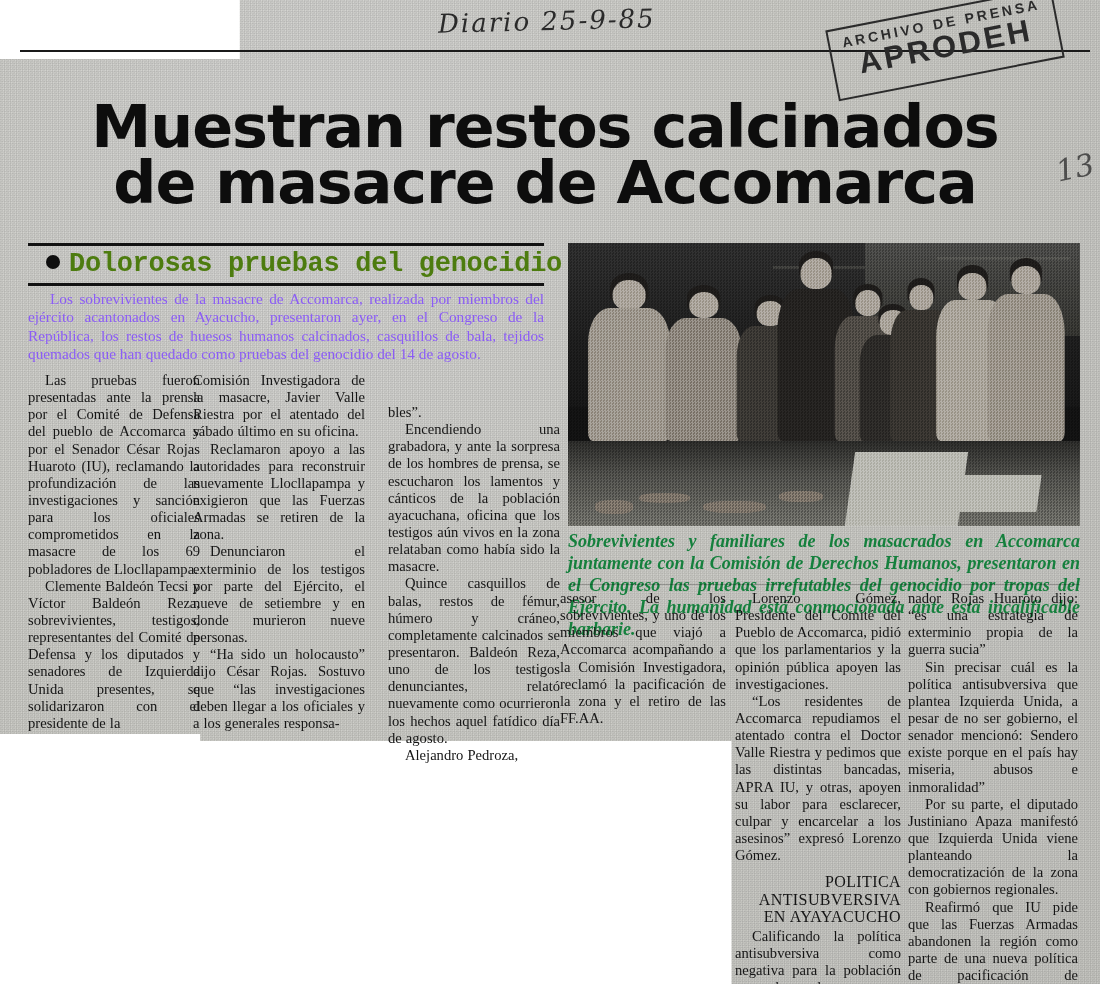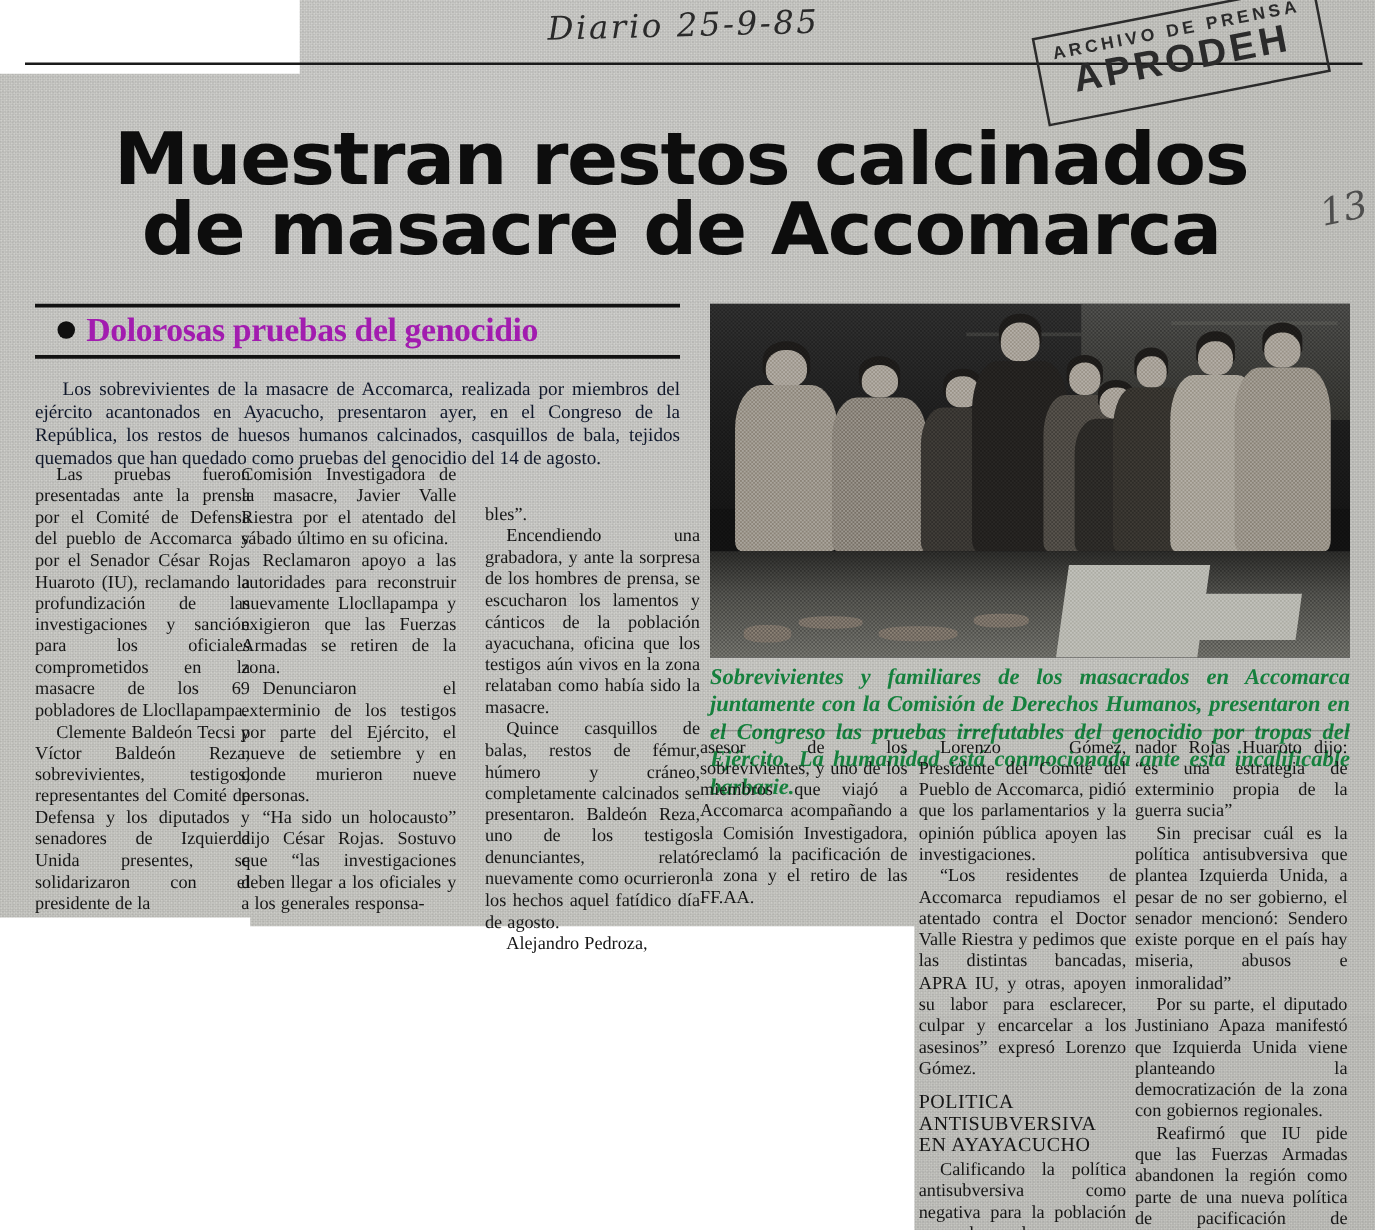--- a/index.html
+++ b/index.html
@@ -120,37 +120,37 @@
   #headline .h1{ font-size:58px; display:block; transform:scaleX(1.04); }
   #headline .h2{ font-size:58px; display:block; transform:scaleX(1.04); }
 
   
   #deckbox{
     position:absolute;left:28px;top:243px;width:516px;
   }
   #deckbox .topline{height:3px;background:#121212;}
   #deckbox .botline{height:3px;background:#121212;margin-top:2px;}
   #deckhead{
-    font-family:Liberation Serif, serif;
-    font-weight:bold;font-size:27px;color:#a21caf;
+    font-family:Liberation Mono, monospace;
+    font-weight:bold;font-size:27px;color:#4d7c0f;
     padding:3px 0 2px 18px;
     letter-spacing:-.3px;
     white-space:nowrap;
   }
   #deckhead .bullet{
     display:inline-block;width:14px;height:14px;border-radius:50%;
     background:#0f0f0f;margin-right:9px;vertical-align:2px;
   }
   #lede{
     font-family:"Liberation Serif", serif;
     font-size:15.3px;
     line-height:1.2;
     text-align:justify;
-    color:#0f172a;
-    padding-top:16px;
+    color:#8b5cf6;
+    padding-top:4px;
     text-indent:22px;
     -webkit-hyphens:none;hyphens:none;
   }
 
   
   .col{
     position:absolute;
     font-family:"Liberation Serif", serif;
     font-size:14.6px;
     line-height:1.175;
@@ -158,21 +158,21 @@
     color:#151515;
     -webkit-hyphens:none;hyphens:none;
     word-spacing:.4px;
   }
   .col p{ margin:0; text-indent:17px; }
   .col p.noind{ text-indent:0; }
   .col h4{
     margin:9px 0 2px 0;
     font-family:"Liberation Serif", serif;
     font-size:16px; font-weight:normal;
-    text-align:left; line-height:1.1;
+    text-align:right; line-height:1.1;
     letter-spacing:.4px;
   }
 
   #col1{ left:28px;  top:372px; width:172px; }
   #col2{ left:193px; top:372px; width:172px; }
   #col3{ left:388px; top:372px; width:172px;margin-top:32px; }
   #col4{ left:560px; top:590px; width:166px; }
   #col5{ left:735px; top:590px; width:166px; }
   #col6{ left:908px; top:590px; width:170px; }
 

